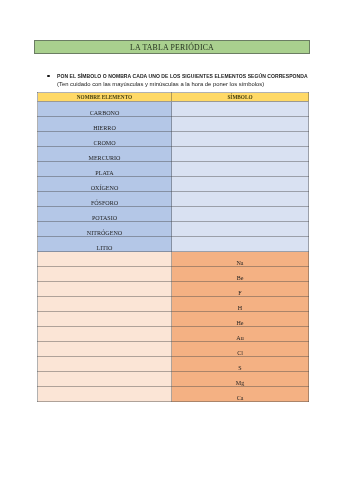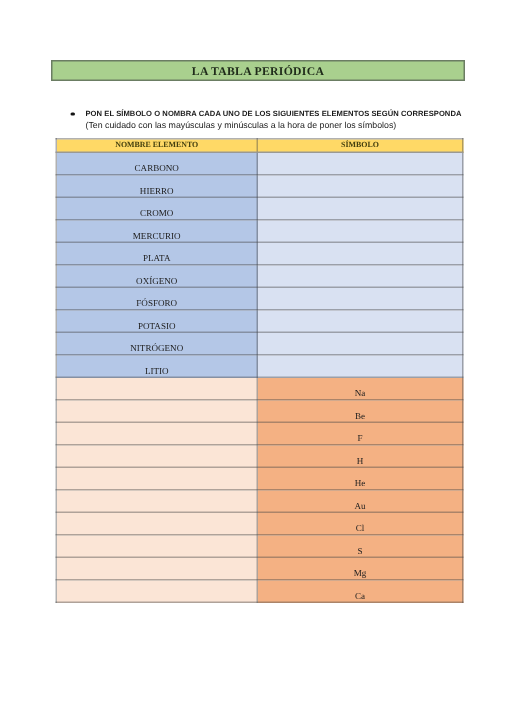--- a/index.html
+++ b/index.html
@@ -5,21 +5,21 @@
 <style>
   html,body{margin:0;padding:0;}
   body{width:340px;height:480px;background:#ffffff;overflow:hidden;
        font-family:"Liberation Serif",serif;}
   .page{position:relative;width:340px;height:480px;background:#ffffff;}
 
   
   .title-box{position:absolute;left:34px;top:40px;width:276px;height:14px;
       background:#a9d08e;border:1px solid #6b7d63;box-sizing:border-box;
       display:flex;align-items:center;justify-content:center;}
-  .title-text{font-family:"Liberation Serif",serif;font-weight:bold;font-size:7.8px;
+  .title-text{font-family:"Liberation Serif",serif;font-weight:normal;font-size:7.8px;
       color:#1f2b1a;letter-spacing:.2px;white-space:nowrap;}
 
   
   .bullet-block{position:absolute;left:47px;top:72px;width:285px;}
   .bullet-row{display:flex;align-items:flex-start;}
   .bullet-dot{width:10px;flex:0 0 10px;font-size:0;color:#000;position:relative;}
   .bullet-dot::after{content:"";position:absolute;left:0px;top:2.6px;
       width:2.6px;height:2.6px;border-radius:50%;background:#151515;}
   .bullet-line1{font-family:"Liberation Sans",sans-serif;font-weight:bold;font-size:5.06px;
       color:#1a1a1a;letter-spacing:.05px;line-height:9.5px;white-space:nowrap;}

